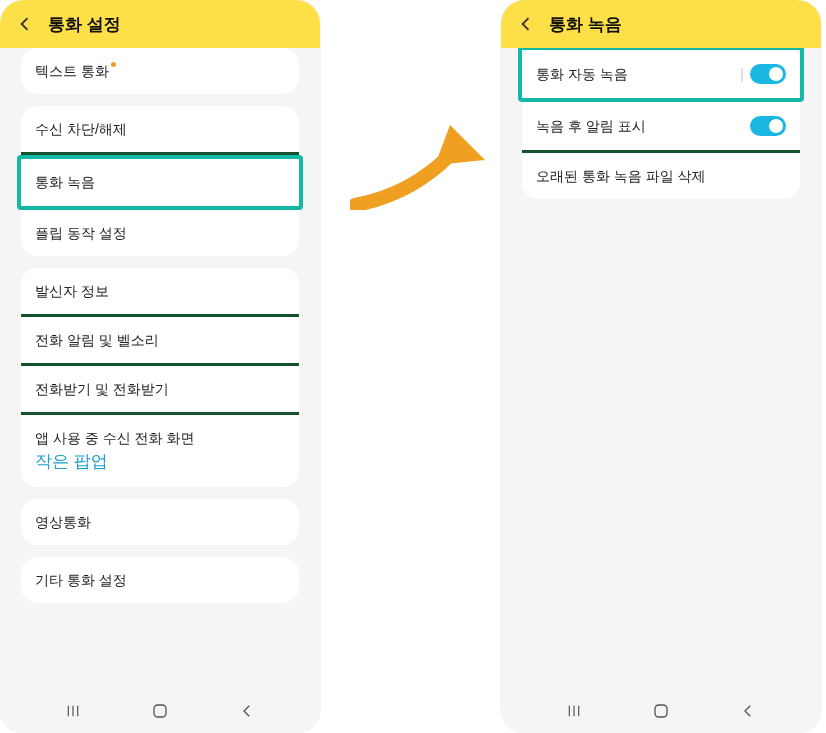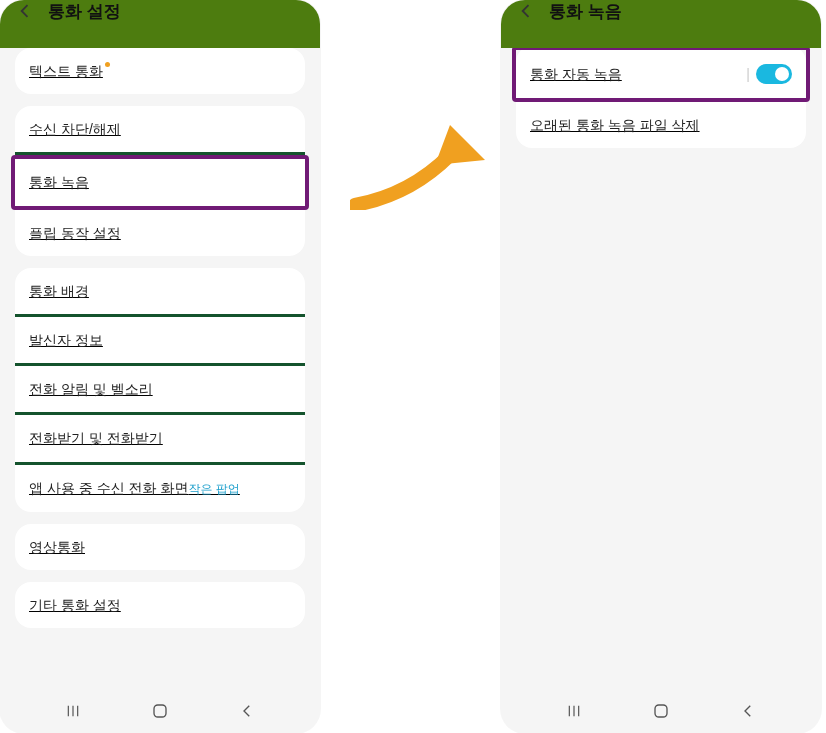--- a/index.html
+++ b/index.html
@@ -24,67 +24,67 @@
       border-radius: 24px;
       overflow: hidden;
       position: relative;
       box-shadow: 0 0 0 1px rgba(0,0,0,0.04);
     }
     .phone-left { position: absolute; left: 0; top: 0; }
     .phone-right { position: absolute; right: 5px; top: 0; }
     .header {
       height: 48px;
       display: flex;
+      align-items: center;
       padding: 0 14px;
-      background: #4d7c0f;
+      background: #fde047;
     }
     .back-icon {
       width: 22px;
       height: 22px;
       display: inline-flex;
       align-items: center;
       justify-content: center;
       margin-right: 12px;
     }
     .header-title {
       font-size: 17px;
       font-weight: 700;
       color: #111;
     }
     .content {
-      padding: 0 15px;
+      padding: 0 21px;
       height: calc(100% - 92px);
       overflow: hidden;
-      text-decoration: underline;
     }
     .card {
       background: #fff;
       border-radius: 16px;
       margin-bottom: 12px;
     }
     .row {
       padding: 14px 14px;
       border-bottom: 3px solid #14532d;
       font-size: 14px;
       color: #222;
       display: flex;
       align-items: center;
       justify-content: space-between;
       position: relative;
     }
     .row:last-child { border-bottom: none; }
     .row-title { font-size: 14px; color: #222; line-height: 1.3; }
-    .row-sub { font-size: 12px; color: #1a9ecb; margin-top: 2px; }
-    .row-col { display: flex; flex-direction: row; }
+    .row-sub { font-size: 17px; color: #1a9ecb; margin-top: 2px; }
+    .row-col { display: flex; flex-direction: column; }
     .badge-dot {
       width: 5px; height: 5px; background: #f0a020; border-radius: 50%;
       display: inline-block; vertical-align: top; margin-left: 2px;
     }
     .highlight {
-      border: 4px solid #701a75;
+      border: 4px solid #14b8a6;
       border-radius: 4px;
       margin-left: -4px;
       margin-right: -4px;
     }
     .highlight .row { border-bottom: none; }
     .toggle {
       width: 36px; height: 20px; border-radius: 10px;
       background: #1ab8e0; position: relative; flex-shrink: 0;
     }
     .toggle::after {
@@ -150,23 +150,20 @@
           <div class="row">
             <span class="row-title">통화 녹음</span>
           </div>
         </div>
         <div class="row">
           <span class="row-title">플립 동작 설정</span>
         </div>
       </div>
 
       <div class="card">
-        <div class="row">
-          <span class="row-title">통화 배경</span>
-        </div>
         <div class="row">
           <span class="row-title">발신자 정보</span>
         </div>
         <div class="row">
           <span class="row-title">전화 알림 및 벨소리</span>
         </div>
         <div class="row">
           <span class="row-title">전화받기 및 전화받기</span>
         </div>
         <div class="row">
@@ -234,20 +231,24 @@
         <div class="highlight" style="margin-top:-2px;">
           <div class="row">
             <span class="row-title">통화 자동 녹음</span>
             <span style="display:flex; align-items:center; gap:6px;">
               <span style="color:#ccc;">|</span>
               <span class="toggle"></span>
             </span>
           </div>
         </div>
         <div class="row">
+          <span class="row-title">녹음 후 알림 표시</span>
+          <span class="toggle"></span>
+        </div>
+        <div class="row">
           <span class="row-title">오래된 통화 녹음 파일 삭제</span>
         </div>
       </div>
     </div>
 
     <div class="nav-bar">
       <span class="nav-btn">
         <svg viewBox="0 0 24 24" width="20" height="16" stroke="#555" stroke-width="1.8">
             <line x1="5" y1="4" x2="5" y2="20"></line>
             <line x1="12" y1="4" x2="12" y2="20"></line>

